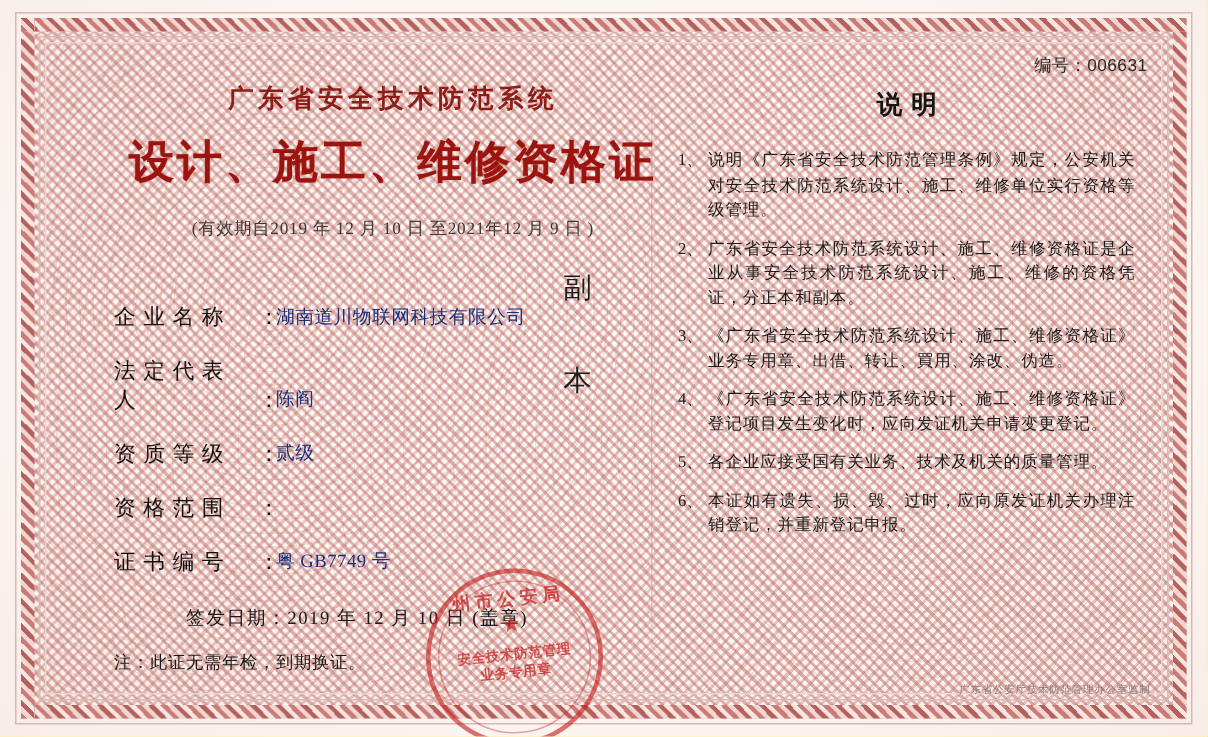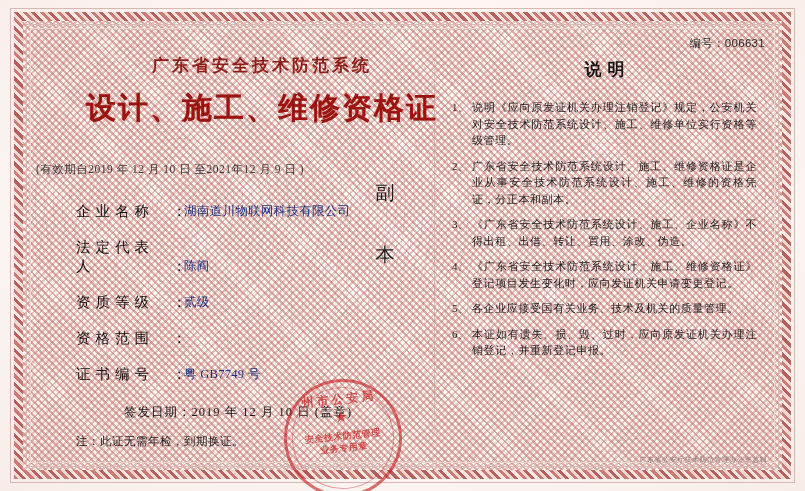--- a/index.html
+++ b/index.html
@@ -111,22 +111,22 @@
     margin-top: 11px;
     text-align: center;
     font-size: 30px;
     font-weight: bold;
     color: #9c140f;
     letter-spacing: 2px;
     font-family: "Liberation Serif", serif;
     text-shadow: 0 0 1px rgba(156,20,15,.5);
   }
   .validity {
-    margin-top: 33px;
-    text-align: left;
+    margin-top: 16px;
+    text-align: center;
     font-size: 11.5px;
     color: #3a3a3a;
     letter-spacing: .5px;
   }
 
   .fuben {
     position: absolute;
     left: 330px;
     top: 128px;
     width: 40px;
@@ -357,29 +357,29 @@
           <div>业务专用章</div>
         </div>
       </div>
     </div>
 
     <div class="right-col">
       <div class="shuoming-title">说明</div>
       <div class="notes">
         <div class="note-item">
           <span class="note-idx">1、</span>
-          <span class="note-text">说明《应向原发证机关办理注销登记》规定，公安机关对安全技术防范系统设计、施工、维修单位实行资格等级管理。</span>
+          <span class="note-text">说明《广东省安全技术防范管理条例》规定，公安机关对安全技术防范系统设计、施工、维修单位实行资格等级管理。</span>
         </div>
         <div class="note-item">
           <span class="note-idx">2、</span>
           <span class="note-text">广东省安全技术防范系统设计、施工、维修资格证是企业从事安全技术防范系统设计、施工、维修的资格凭证，分正本和副本。</span>
         </div>
         <div class="note-item">
           <span class="note-idx">3、</span>
-          <span class="note-text">《广东省安全技术防范系统设计、施工、企业名称》不得出租、出借、转让、買用、涂改、伪造。</span>
+          <span class="note-text">《广东省安全技术防范系统设计、施工、维修资格证》业务专用章、出借、转让、買用、涂改、伪造。</span>
         </div>
         <div class="note-item">
           <span class="note-idx">4、</span>
           <span class="note-text">《广东省安全技术防范系统设计、施工、维修资格证》登记项目发生变化时，应向发证机关申请变更登记。</span>
         </div>
         <div class="note-item">
           <span class="note-idx">5、</span>
           <span class="note-text">各企业应接受国有关业务、技术及机关的质量管理。</span>
         </div>
         <div class="note-item">

